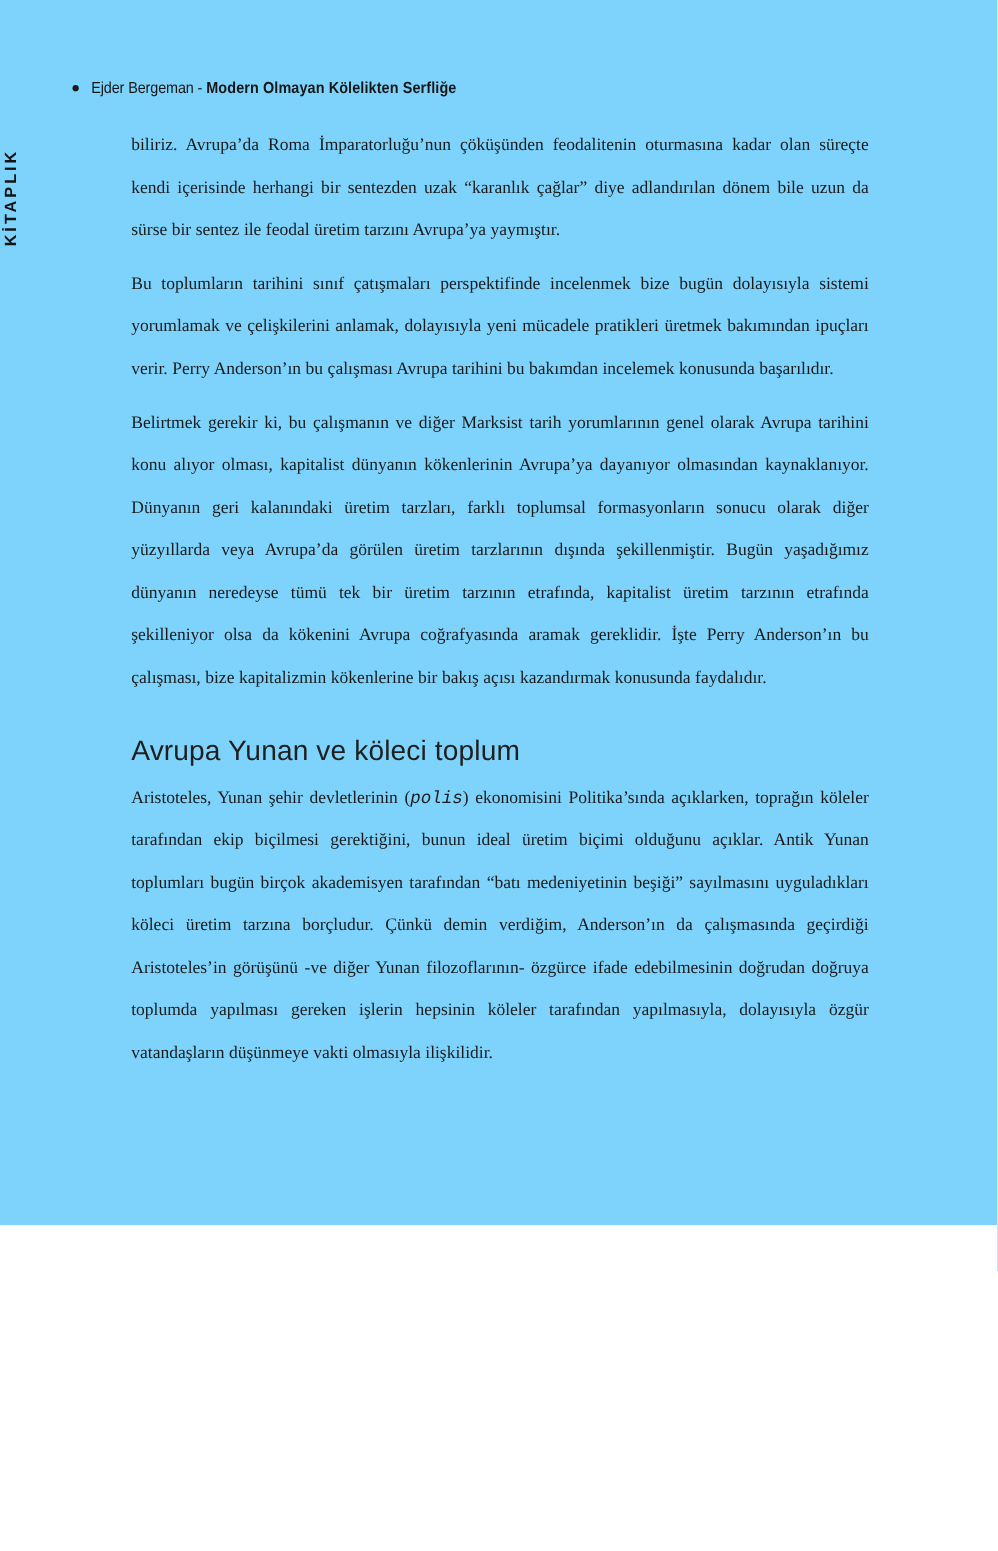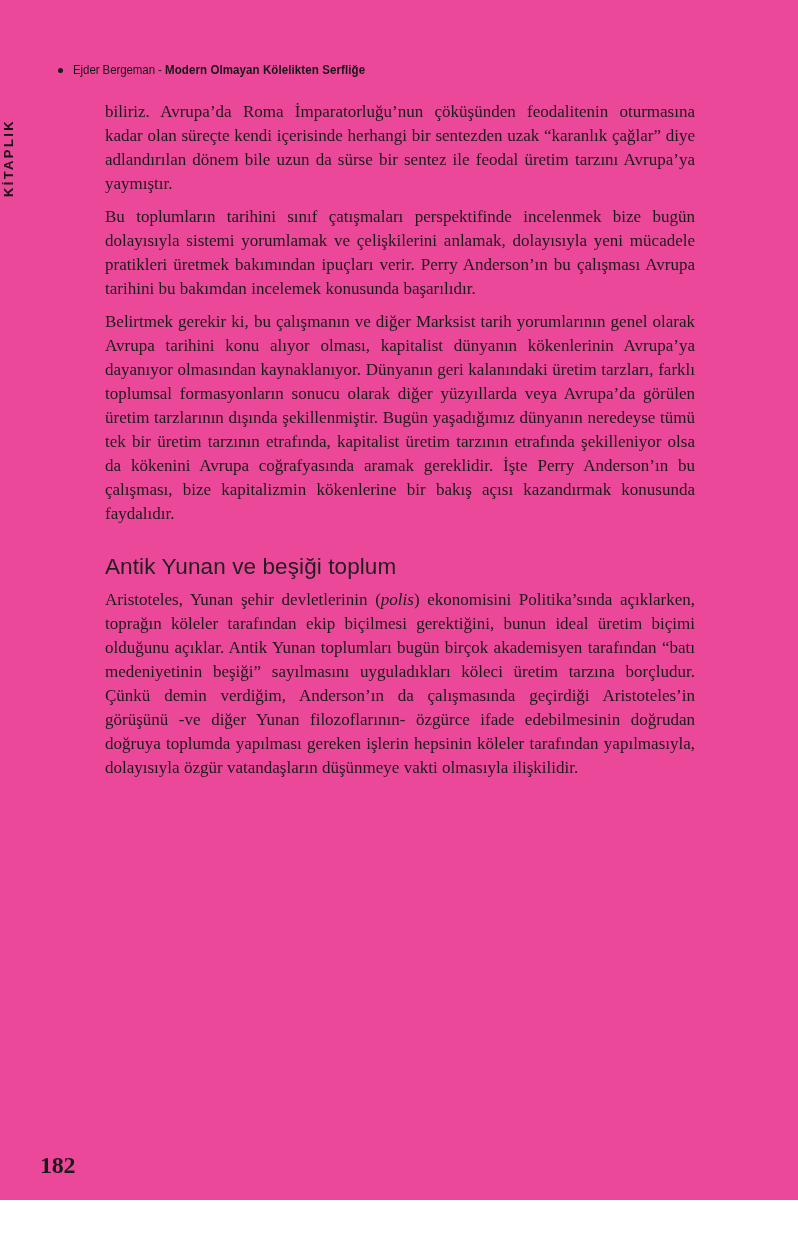--- a/index.html
+++ b/index.html
@@ -8,22 +8,22 @@
     padding: 0;
     background: #ffffff;
   }
   body {
     font-family: "Liberation Serif", serif;
     color: #1a1a1a;
   }
   .page {
     position: relative;
     width: 798px;
-    height: 1200px;
-    background: #ec4899;
+    height: 980px;
+    background: #7dd3fc;
     overflow: hidden;
     margin: 0 auto;
   }
 
   
   .running-header {
     position: absolute;
     left: 58px;
     top: 62px;
     display: flex;
@@ -75,41 +75,41 @@
   
   .column {
     position: absolute;
     left: 105px;
     top: 100px;
     width: 590px;
   }
   p.body-text {
     margin: 0 0 9px 0;
     font-family: "Liberation Serif", serif;
-    font-size: 17px;
-    line-height: 24px;
+    font-size: 14px;
+    line-height: 34px;
     text-align: justify;
     text-justify: inter-word;
     color: #1a1a1a;
     hyphens: none;
     word-spacing: 0.1px;
   }
   p.body-text:last-child { margin-bottom: 0; }
 
   h2.section-heading {
     margin: 26px 0 6px 0;
     font-family: "Liberation Sans", sans-serif;
     font-size: 22.5px;
     font-weight: 400;
     line-height: 30px;
     letter-spacing: 0.1px;
     color: #1f1f1f;
   }
 
-  em.inline-italic { font-style: italic; }
+  em.inline-italic { font-style: italic; font-family: Liberation Mono, monospace; }
 
   
   .folio {
     position: absolute;
     left: 40px;
     top: 1152px;
     font-family: Liberation Serif, serif;
     font-size: 24px;
     font-weight: 700;
     letter-spacing: -0.2px;
@@ -127,20 +127,20 @@
   </div>
 
   <div class="section-tab">KİTAPLIK</div>
 
   <div class="column">
 
     <p class="body-text">biliriz. Avrupa’da Roma İmparatorluğu’nun çöküşünden feodalitenin oturmasına kadar olan süreçte kendi içerisinde herhangi bir sentezden uzak “karanlık çağlar” diye adlandırılan dönem bile uzun da sürse bir sentez ile feodal üretim tarzını Avrupa’ya yaymıştır.</p>
     <p class="body-text">Bu toplumların tarihini sınıf çatışmaları perspektifinde incelenmek bize bugün dolayısıyla sistemi yorumlamak ve çelişkilerini anlamak, dolayısıyla yeni mücadele pratikleri üretmek bakımından ipuçları verir. Perry Anderson’ın bu çalışması Avrupa tarihini bu bakımdan incelemek konusunda başarılıdır.</p>
     <p class="body-text">Belirtmek gerekir ki, bu çalışmanın ve diğer Marksist tarih yorumlarının genel olarak Avrupa tarihini konu alıyor olması, kapitalist dünyanın kökenlerinin Avrupa’ya dayanıyor olmasından kaynaklanıyor. Dünyanın geri kalanındaki üretim tarzları, farklı toplumsal formasyonların sonucu olarak diğer yüzyıllarda veya Avrupa’da görülen üretim tarzlarının dışında şekillenmiştir. Bugün yaşadığımız dünyanın neredeyse tümü tek bir üretim tarzının etrafında, kapitalist üretim tarzının etrafında şekilleniyor olsa da kökenini Avrupa coğrafyasında aramak gereklidir. İşte Perry Anderson’ın bu çalışması, bize kapitalizmin kökenlerine bir bakış açısı kazandırmak konusunda faydalıdır.</p>
 
-    <h2 class="section-heading">Antik Yunan ve beşiği toplum</h2>
+    <h2 class="section-heading">Avrupa Yunan ve köleci toplum</h2>
 
     <p class="body-text"><span>Aristoteles, Yunan şehir devletlerinin (</span><em class="inline-italic">polis</em><span>) ekonomisini Politika’sında açıklarken, toprağın köleler tarafından ekip biçilmesi gerektiğini, bunun ideal üretim biçimi olduğunu açıklar. Antik Yunan toplumları bugün birçok akademisyen tarafından “batı medeniyetinin beşiği” sayılmasını uyguladıkları köleci üretim tarzına borçludur. Çünkü demin verdiğim, Anderson’ın da çalışmasında geçirdiği Aristoteles’in görüşünü -ve diğer Yunan filozoflarının- özgürce ifade edebilmesinin doğrudan doğruya toplumda yapılması gereken işlerin hepsinin köleler tarafından yapılmasıyla, dolayısıyla özgür vatandaşların düşünmeye vakti olmasıyla ilişkilidir.</span></p>
   </div>
 
   <div class="folio">182</div>
 
 </div>
 
 </body></html>

